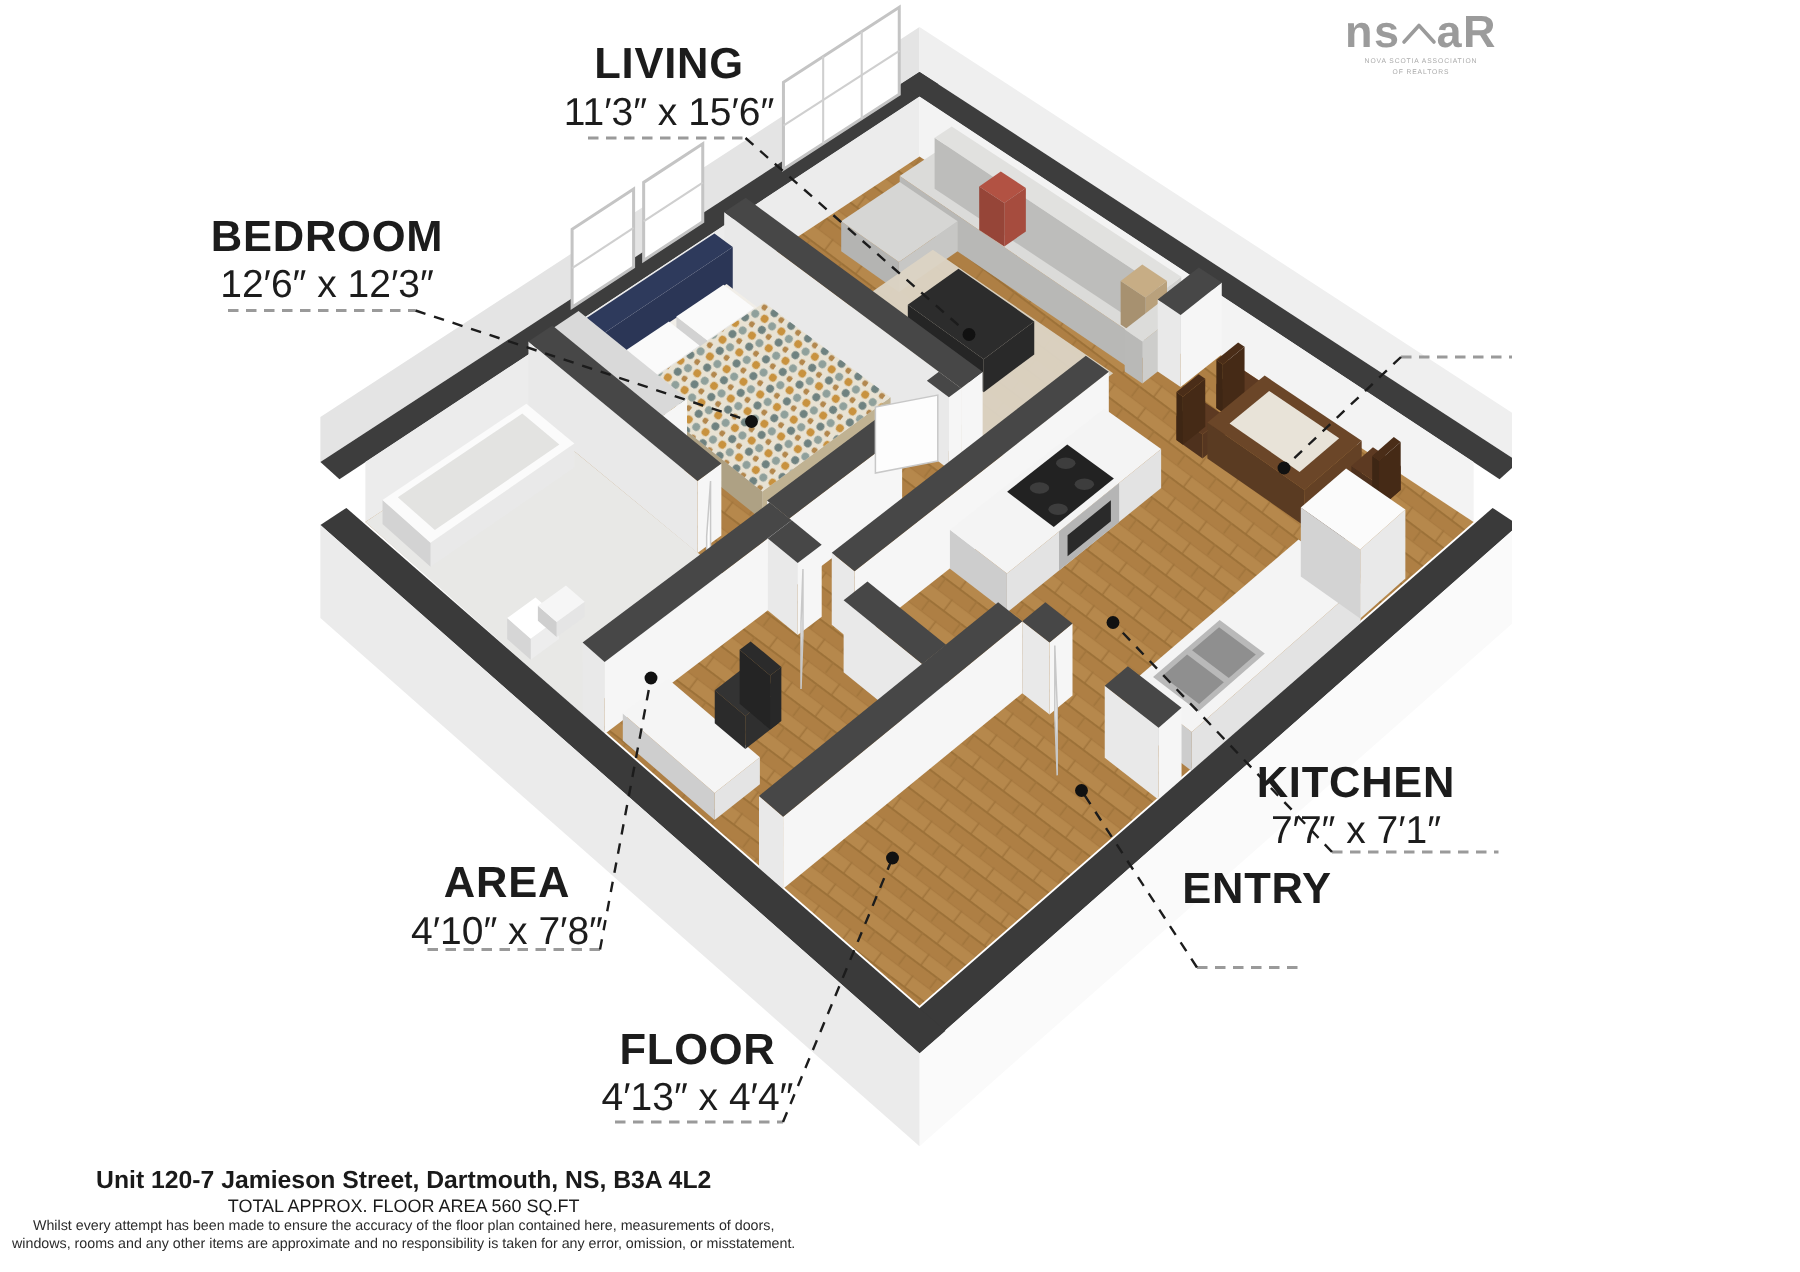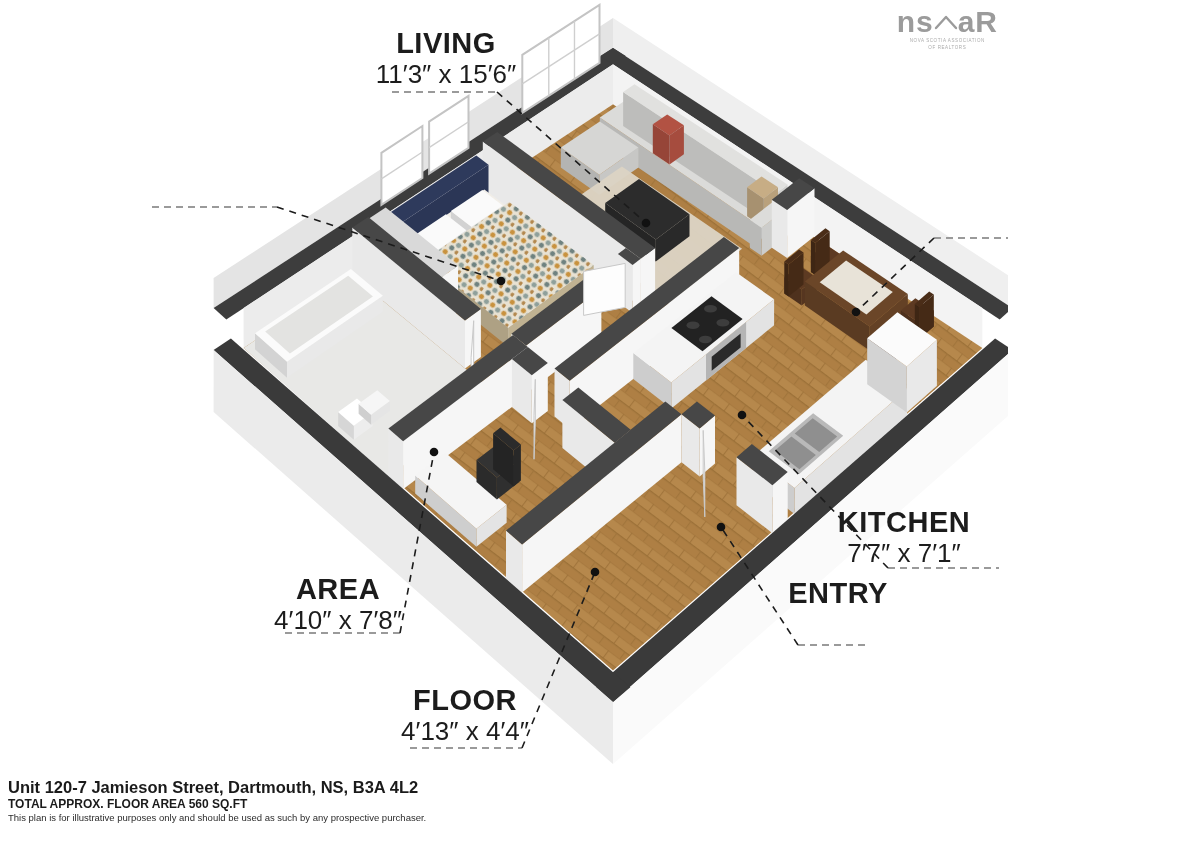--- a/index.html
+++ b/index.html
@@ -5,23 +5,23 @@
   html,body{margin:0;padding:0;background:#ffffff;}
   #stage{position:relative;width:1008px;height:848px;background:#ffffff;overflow:hidden;
          font-family:"Liberation Sans","DejaVu Sans",sans-serif;}
   #plan-svg{position:absolute;left:0;top:0;}
   .room-label{position:absolute;transform:translateX(-50%);text-align:center;color:#1c1c1c;white-space:nowrap;}
   .room-label .rname{font-size:29px;font-weight:600;letter-spacing:.5px;line-height:31px;}
   .room-label .rdims{font-size:26px;font-weight:400;line-height:30px;}
   #logo{position:absolute;right:10px;top:8px;text-align:center;color:#9b9b9b;margin-left:16px;}
   #logo .logo-row{display:flex;align-items:flex-end;justify-content:center;font-size:30px;font-weight:600;line-height:28px;letter-spacing:1px;}
   #logo .tagline{font-size:4.5px;letter-spacing:.6px;color:#ababab;line-height:5px;margin-top:2px;}
-  #footer{position:absolute;left:8px;top:778px;color:#1a1a1a;}
+  #footer{position:absolute;left:8px;top:778px;color:#1a1a1a;text-align:center;}
   #footer .addr{font-size:16.5px;font-weight:700;line-height:19px;}
-  #footer .area{font-size:12px;font-weight:700;line-height:15px;}
+  #footer .area{font-size:12px;font-weight:400;line-height:15px;}
   #footer .disc{font-size:9.5px;font-weight:500;color:#2b2b2b;line-height:11.5px;}
 </style>
 </head>
 <body>
 
 <div id="stage">
 
   <svg id="plan-svg" width="1200" height="848" viewBox="0 0 1200 848">
       <defs>
         <pattern id="wood" width="26" height="18" patternUnits="userSpaceOnUse" patternTransform="rotate(37)">
@@ -288,20 +288,24 @@
         <line x1="798" y1="645" x2="870" y2="645" stroke="#9a9a9a" stroke-width="2" stroke-dasharray="7 5"></line>
         <line x1="798" y1="645" x2="721" y2="527" stroke="#1c1c1c" stroke-width="1.6" stroke-dasharray="7 6"></line>
         <circle cx="721" cy="527" r="4.3" fill="#111"></circle>
       </g>
     </svg>
 
   <div class="room-label" style="left:446px;top:28px">
     <div class="rname">LIVING</div>
     <div class="rdims">11′3″ x 15′6″</div>
   </div>
+  <div class="room-label" style="left:218px;top:143px">
+    <div class="rname">BEDROOM</div>
+    <div class="rdims">12′6″ x 12′3″</div>
+  </div>
   <div class="room-label" style="left:904px;top:507px">
     <div class="rname">KITCHEN</div>
     <div class="rdims">7′7″ x 7′1″</div>
   </div>
   <div class="room-label" style="left:338px;top:574px">
     <div class="rname">AREA</div>
     <div class="rdims">4′10″ x 7′8″</div>
   </div>
   <div class="room-label" style="left:465px;top:685px">
     <div class="rname">FLOOR</div>
@@ -319,15 +323,16 @@
       </svg>
       <span>aR</span>
     </div>
     <div class="tagline">NOVA SCOTIA ASSOCIATION</div>
     <div class="tagline">OF REALTORS</div>
   </div>
 
   <div id="footer">
     <div class="addr">Unit 120-7 Jamieson Street, Dartmouth, NS, B3A 4L2</div>
     <div class="area">TOTAL APPROX. FLOOR AREA 560 SQ.FT</div>
-    <div class="disc">This plan is for illustrative purposes only and should be used as such by any prospective purchaser.</div>
+    <div class="disc">Whilst every attempt has been made to ensure the accuracy of the floor plan contained here, measurements of doors,</div>
+    <div class="disc">windows, rooms and any other items are approximate and no responsibility is taken for any error, omission, or misstatement.</div>
   </div>
 </div>
 
 </body></html>

